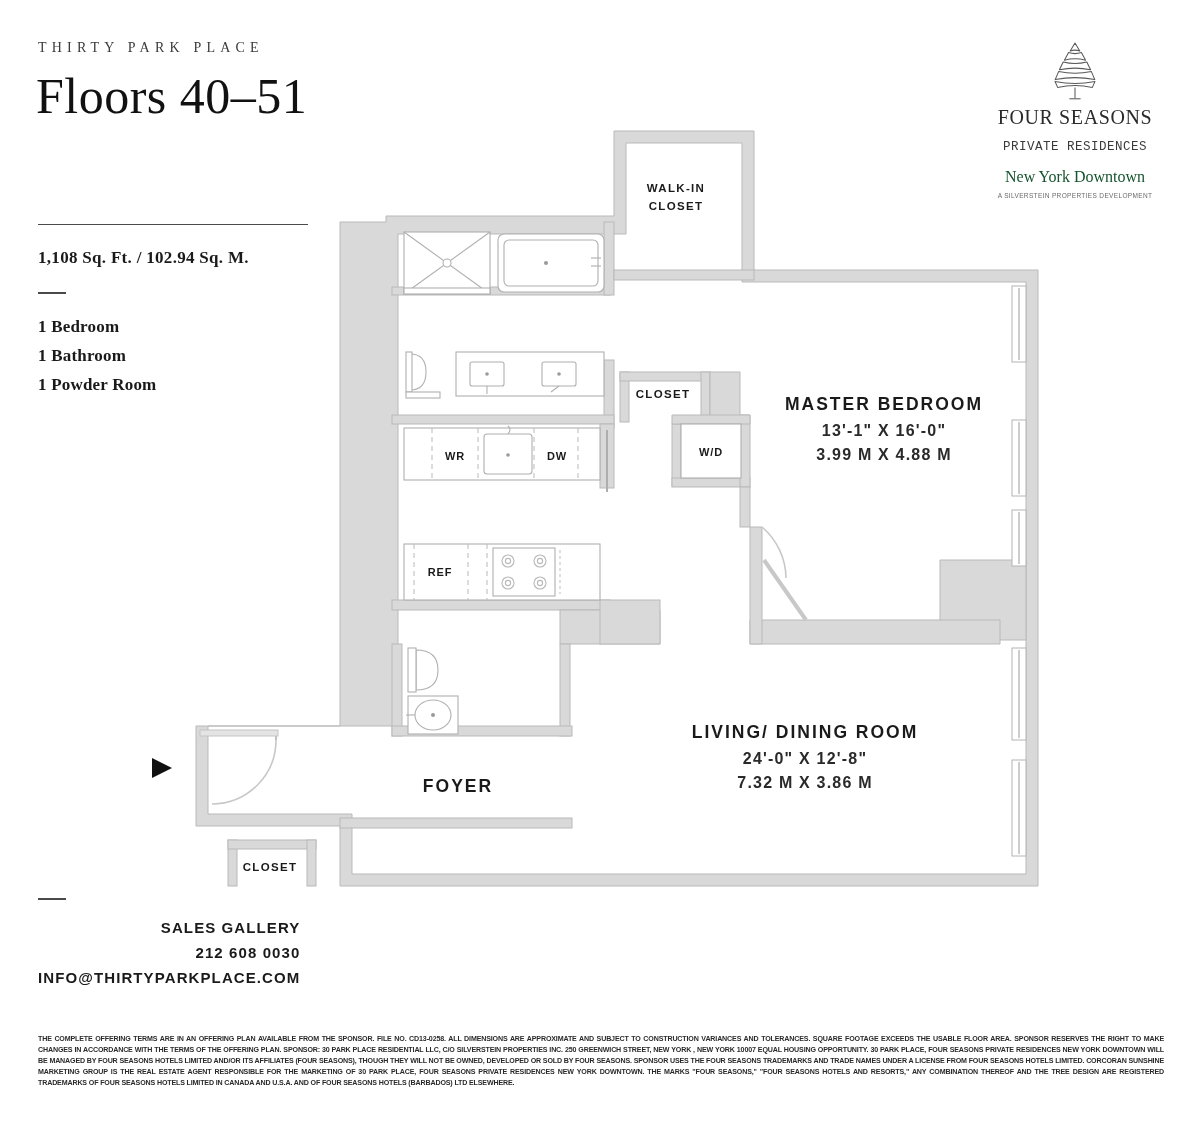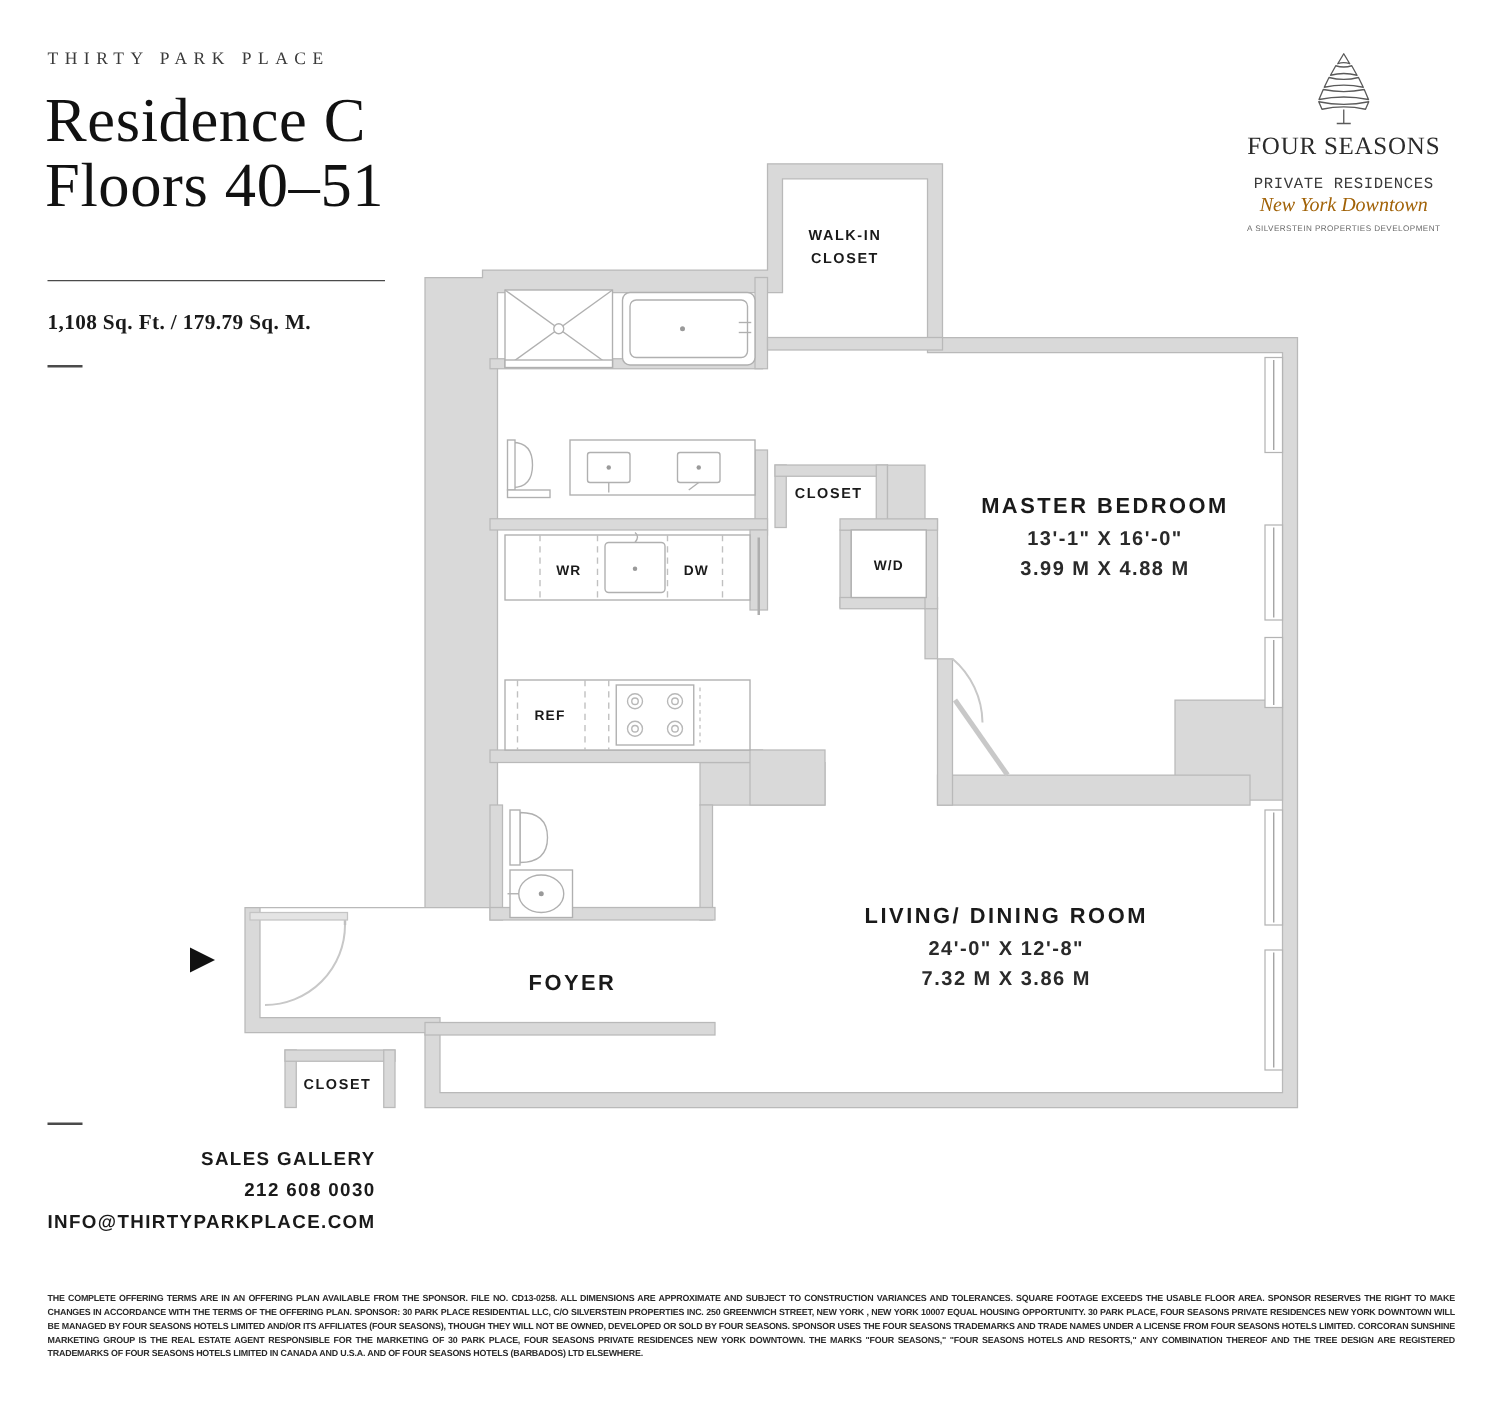--- a/index.html
+++ b/index.html
@@ -44,21 +44,21 @@
   .logo-main{
     font-family:"Liberation Serif", serif;
     font-size:20px;letter-spacing:.6px;color:#2b2b2b;white-space:nowrap;
   }
   .logo-sub{
     font-family:Liberation Mono, monospace;
     font-size:12.5px;letter-spacing:.5px;color:#3a3a3a;margin-top:11px;white-space:nowrap;
   }
   .logo-script{
     font-family:"Liberation Serif", serif;
-    font-style:italic;font-size:16px;color:#a16207;margin-top:2px;white-space:nowrap;
+    font-size:16px;color:#14532d;margin-top:14px;white-space:nowrap;
   }
   .logo-dev{
     font-family:"Liberation Sans", sans-serif;
     font-size:6.5px;letter-spacing:.35px;color:#6a6a6a;margin-top:6px;white-space:nowrap;
   }
 
   
   .rule-short2{position:absolute;left:38px;top:898px;width:28px;height:2px;background:#4a4a4a;}
   .contact{position:absolute;left:38px;top:915px;}
   .contact div{
@@ -95,28 +95,32 @@
   }
 </style>
 </head>
 <body>
 
 <div class="page">
 
   <div class="eyebrow">THIRTY PARK PLACE</div>
 
   <div class="title-block">
-    <div class="title-line">Residence C</div>
     <div class="title-line">Floors 40–51</div>
   </div>
 
   <div class="rule-long"></div>
-  <div class="sqft">1,108 Sq. Ft. / 179.79 Sq. M.</div>
+  <div class="sqft">1,108 Sq. Ft. / 102.94 Sq. M.</div>
   <div class="rule-short"></div>
 
+  <div class="features">
+    <div class="feature">1 Bedroom</div>
+    <div class="feature">1 Bathroom</div>
+    <div class="feature">1 Powder Room</div>
+  </div>
 
   <div class="logo">
     <svg class="logo-tree" width="46" height="62" viewBox="0 0 46 62">
       <g fill="none" stroke="#5a5a5a" stroke-width="1.05" stroke-linejoin="round">
         <path d="M23 3 L18.2 11 Q23 9.2 27.8 11 Z"></path>
         <path d="M16.6 12.6 L12.4 20.2 Q23 17.4 33.6 20.2 L29.4 12.6 Q23 14.6 16.6 12.6 Z"></path>
         <path d="M11.2 22 L7.4 29.8 Q23 26.4 38.6 29.8 L34.8 22 Q23 25 11.2 22 Z"></path>
         <path d="M6.6 31.6 L3.2 39.6 Q23 35.6 42.8 39.6 L39.4 31.6 Q23 35 6.6 31.6 Z"></path>
         <path d="M3.0 41.4 L5.6 47.4 Q23 43.6 40.4 47.4 L43 41.4 Q23 45.6 3.0 41.4 Z"></path>
         <path d="M23 47.6 L23 58.4"></path>

